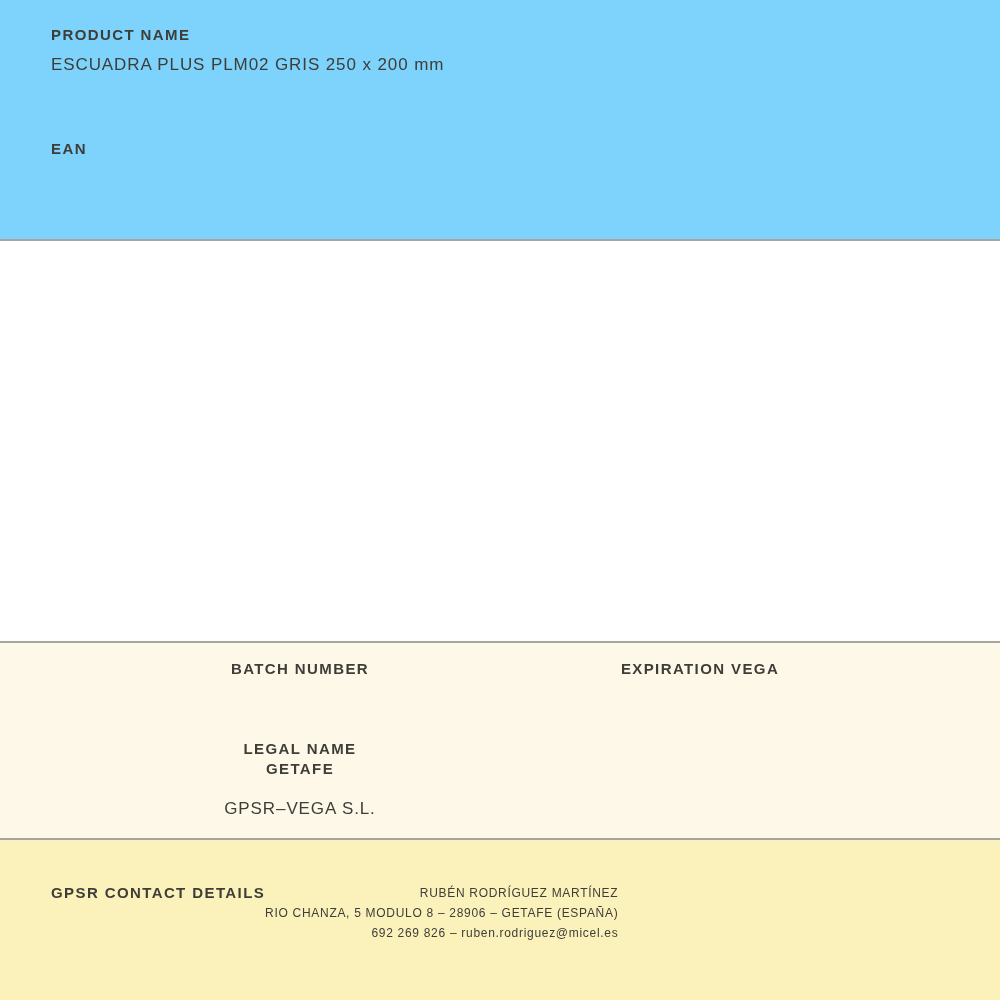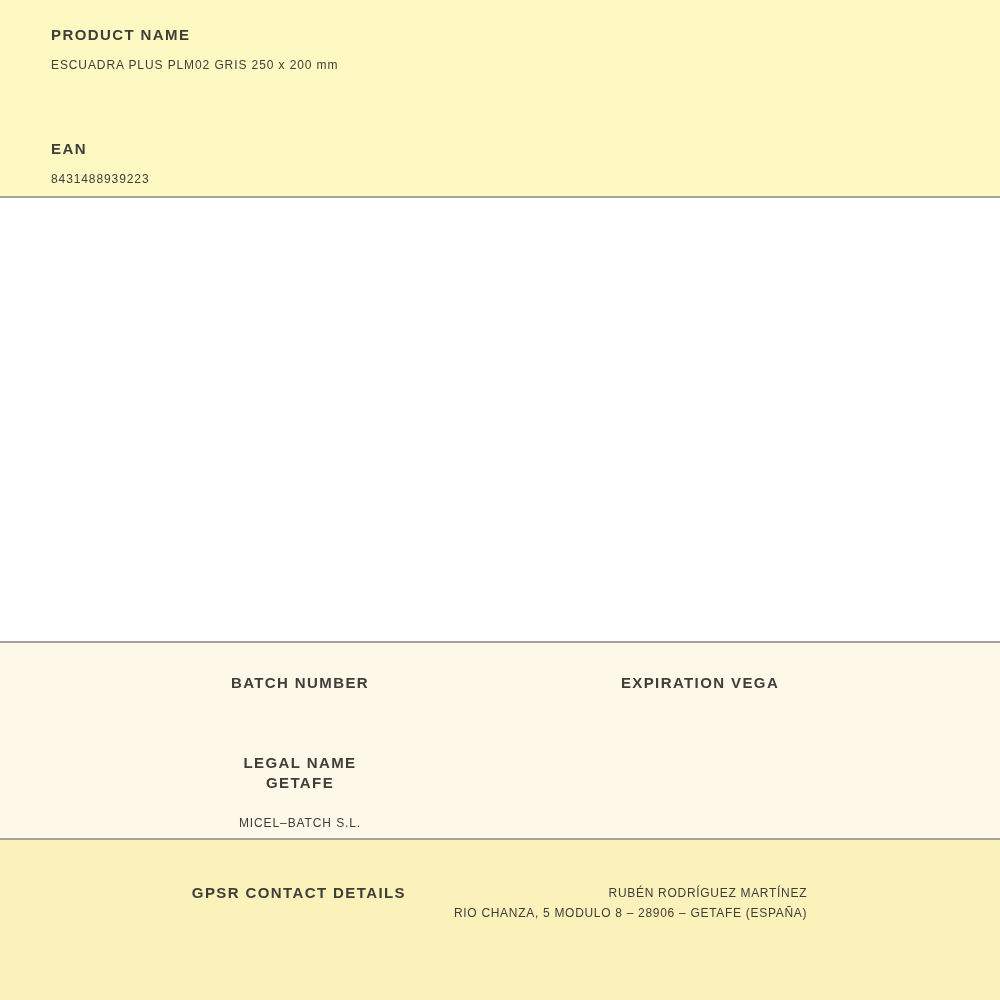--- a/index.html
+++ b/index.html
@@ -17,70 +17,69 @@
     overflow: hidden;
   }
   .divider {
     width: 100%;
     height: 2px;
     background: #A5A59E;
     flex: 0 0 auto;
   }
   
   .sec-header {
-    height: 196px;
+    height: 239px;
     flex: 0 0 auto;
-    background: #fef9c3;
+    background: #7dd3fc;
     padding: 25px 51px 0 51px;
   }
   .field-label {
     font-size: 15px;
     font-weight: bold;
     letter-spacing: 1.4px;
     line-height: 20px;
   }
   .field-value {
-    font-size: 12px;
+    font-size: 17px;
     font-weight: normal;
     letter-spacing: 0.9px;
     line-height: 20px;
     margin-top: 10px;
   }
   .sec-header .field-group + .field-group { margin-top: 64px; }
   
   .sec-image {
     flex: 1 1 auto;
     background: #FFFFFF;
   }
   
   .sec-trace {
     height: 195px;
     flex: 0 0 auto;
     background: #FDF8E8;
-    padding: 30px 100px 0 100px;
+    padding: 16px 100px 0 100px;
   }
   .trace-row {
     display: flex;
   }
   .trace-cell {
     width: 50%;
     text-align: center;
   }
   .trace-row.values { margin-top: 10px; }
   .trace-row.second { margin-top: 40px; flex-direction: column; }
   
   .sec-gpsr {
     height: 160px;
     flex: 0 0 auto;
     background: #FBF1BB;
     padding: 43px 52px 0 51px;
     display: flex;
-    justify-content: center;
+    justify-content: flex-start;
     align-items: flex-start;
-    gap: 48px;
   }
   .gpsr-title {
     font-size: 15px;
     font-weight: bold;
     letter-spacing: 1.4px;
     line-height: 20px;
   }
   .gpsr-contact {
     text-align: right;
   }
@@ -96,21 +95,20 @@
 
 <div class="page">
 
   <div class="sec-header">
     <div class="field-group">
       <div class="field-label">PRODUCT NAME</div>
       <div class="field-value">ESCUADRA PLUS PLM02 GRIS 250 x 200 mm</div>
     </div>
     <div class="field-group">
       <div class="field-label">EAN</div>
-      <div class="field-value">8431488939223</div>
     </div>
   </div>
 
   <div class="divider"></div>
 
   <div class="sec-image"></div>
 
   <div class="divider"></div>
 
   <div class="sec-trace">
@@ -120,27 +118,28 @@
     </div>
     <div class="trace-row values">
       <div class="trace-cell field-value"></div>
       <div class="trace-cell field-value"></div>
     </div>
     <div class="trace-row second">
       <div class="trace-cell field-label">LEGAL NAME</div>
       <div class="trace-cell field-label">GETAFE</div>
     </div>
     <div class="trace-row values">
-      <div class="trace-cell field-value">MICEL–BATCH S.L.</div>
+      <div class="trace-cell field-value">GPSR–VEGA S.L.</div>
     </div>
   </div>
 
   <div class="divider"></div>
 
   <div class="sec-gpsr">
     <div class="gpsr-title">GPSR CONTACT DETAILS</div>
     <div class="gpsr-contact">
       <div class="gpsr-line">RUBÉN RODRÍGUEZ MARTÍNEZ</div>
       <div class="gpsr-line">RIO CHANZA, 5 MODULO 8 – 28906 – GETAFE (ESPAÑA)</div>
+      <div class="gpsr-line">692 269 826 – ruben.rodriguez@micel.es</div>
     </div>
   </div>
 
 </div>
 
 </body></html>

